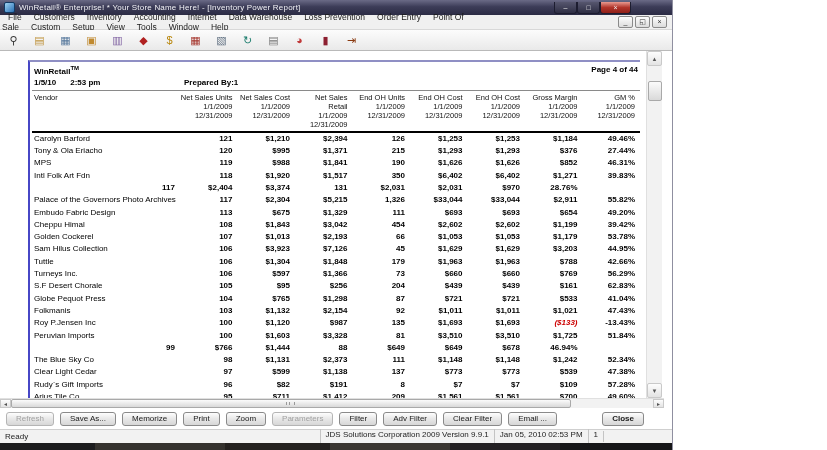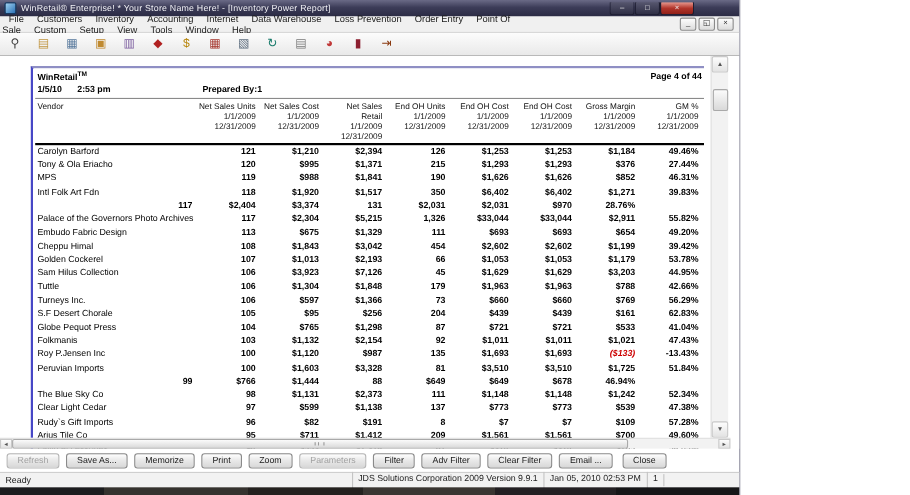--- a/index.html
+++ b/index.html
@@ -68,21 +68,21 @@
     background:linear-gradient(#fbfbfb,#d9d9d9);display:flex;align-items:center;justify-content:center;}
   .grip{width:7px;height:3px;border-left:1px solid #999;border-right:1px solid #999;
     background:linear-gradient(90deg,transparent 2px,#999 2px,#999 3px,transparent 3px);}
   .hspacer{flex:1;}
   
   .btnrow{height:21px;display:flex;align-items:center;gap:6px;padding:0 0 0 6px;flex:0 0 auto;}
   .fbtn{height:14px;font-family:"Liberation Sans",sans-serif;font-size:8px;color:#1a1a1a;
     padding:0 9px;border:1px solid #8a8a8a;border-radius:3px;
     background:linear-gradient(#fefefe,#e9e9e9 45%,#d7d7d7);cursor:default;}
   .fbtn.disabled{color:#a2a2a2;border-color:#b5b5b5;}
-  .fbtn.right{margin-left:auto;margin-right:66px;}
+  .fbtn.right{margin-left:auto;margin-right:28px;font-weight:bold;}
   
   .statusbar{height:13px;background:#f2f2f2;border-top:1px solid #cfcfcf;display:flex;
     align-items:center;font-size:8px;color:#222;flex:0 0 auto;}
   .sb{padding:0 5px;white-space:nowrap;}
   .sb.ready{flex:1;}
   .sb.panel{border-left:1px solid #c4c4c4;height:16px;line-height:11px;}
   .sb.spacer{width:58px;border-left:1px solid #c4c4c4;height:11px;}
   
   .taskbar-strip{height:7px;flex:0 0 auto;
     background:linear-gradient(90deg,#1c1c1e 0 95px,#35322e 95px 225px,#24211f 225px 330px,#3a3632 330px 450px,#232023 450px 560px,#161618 560px 100%);}

